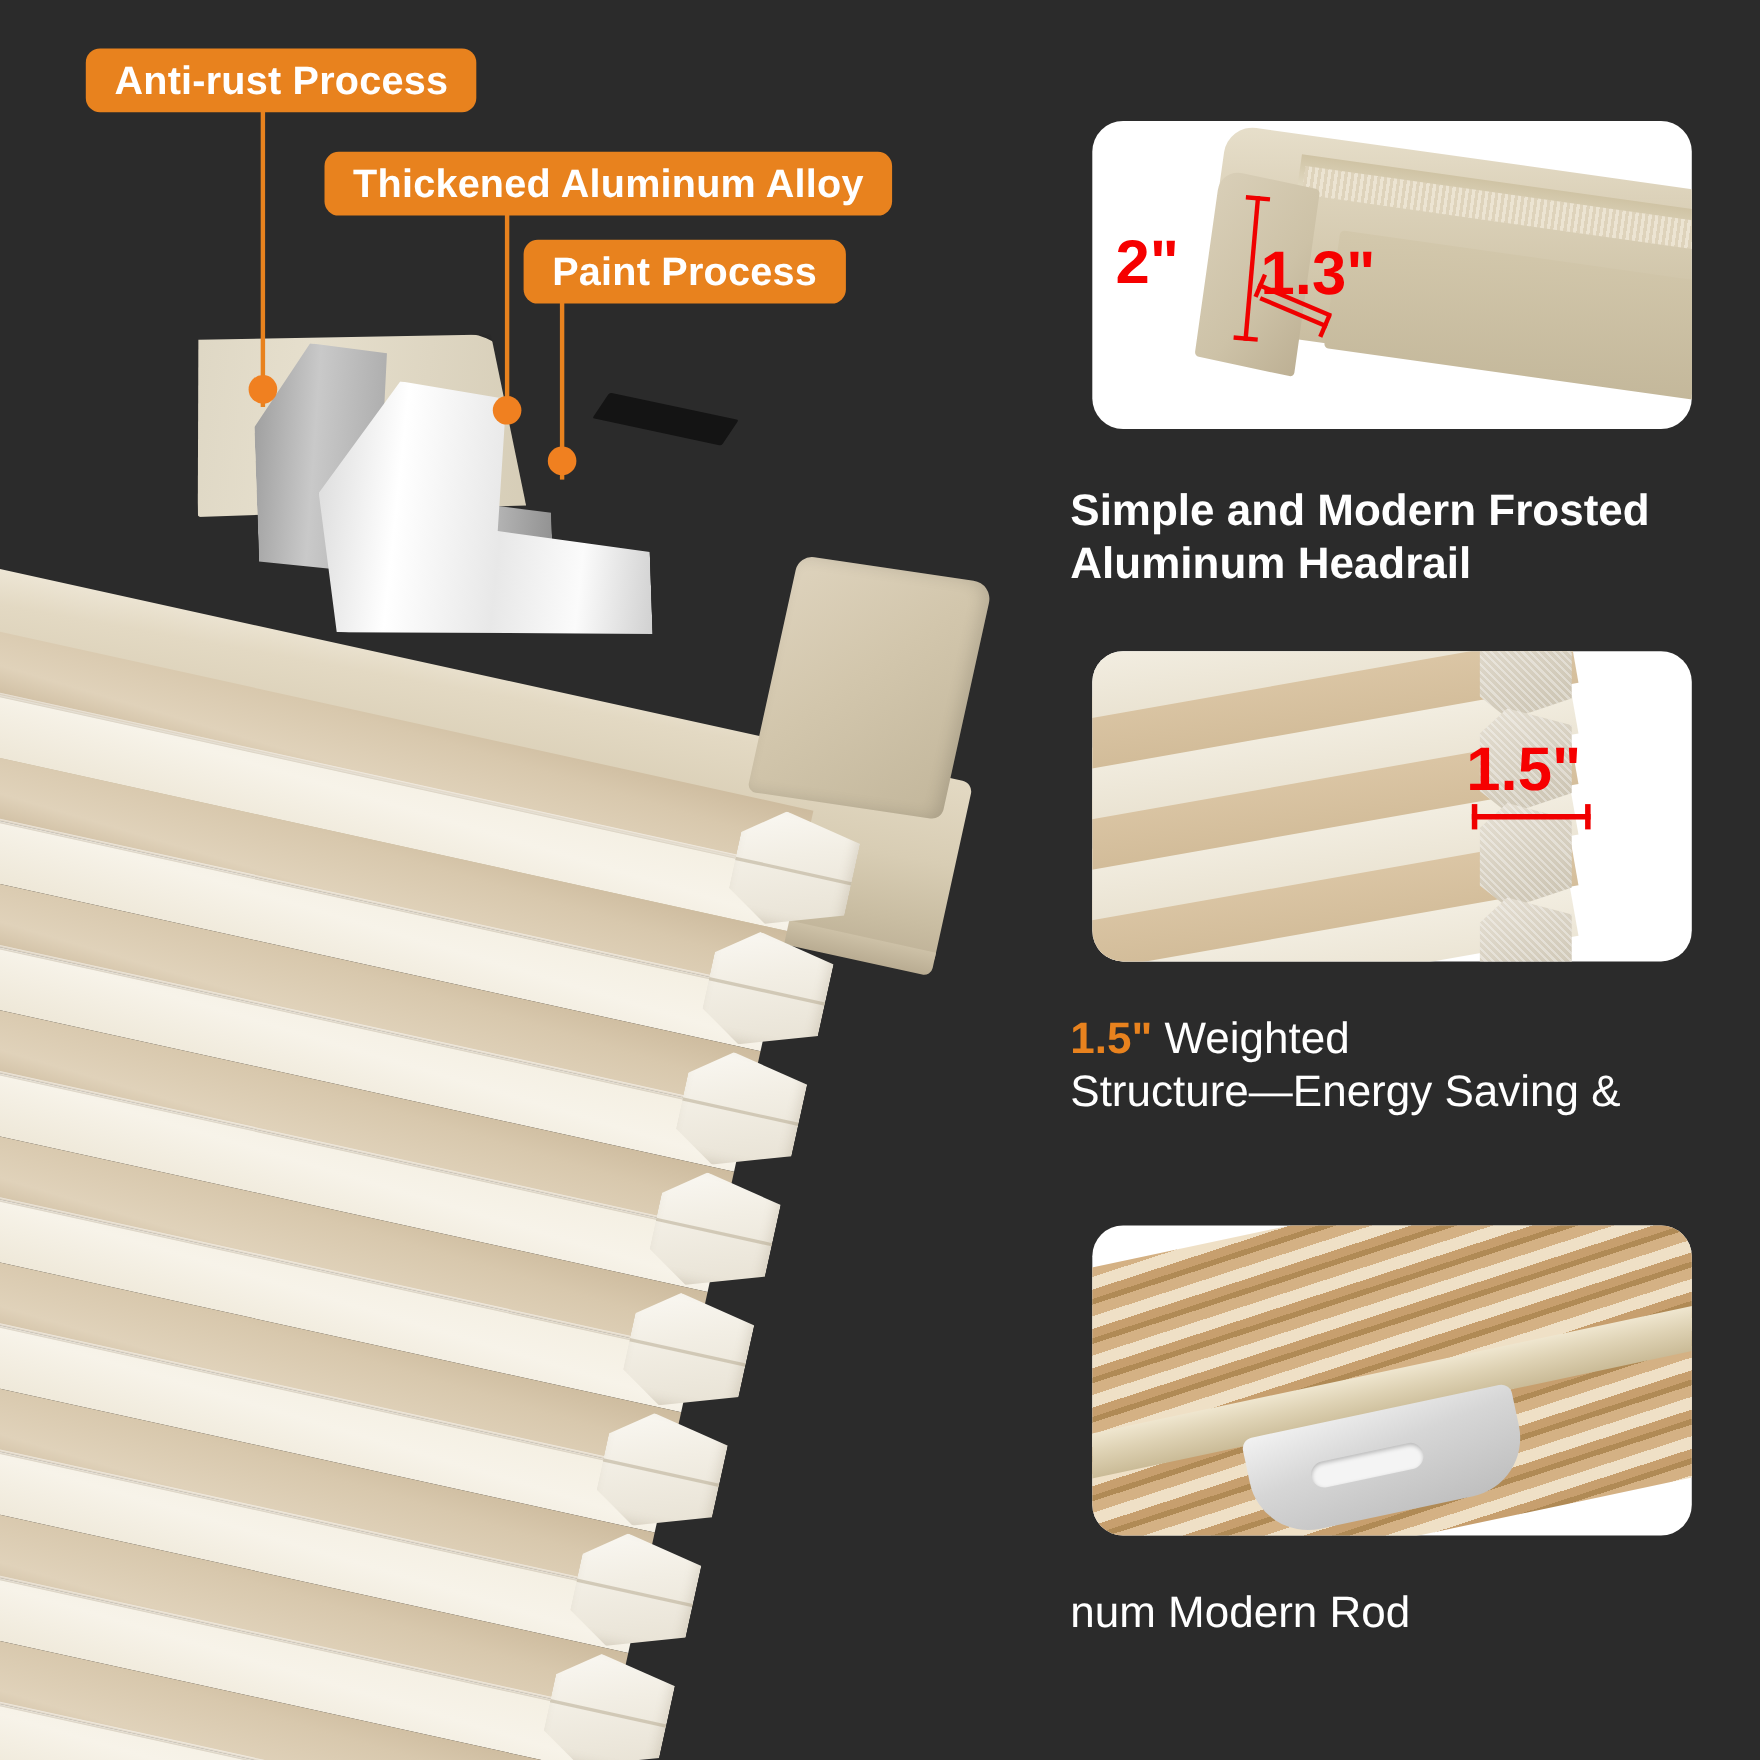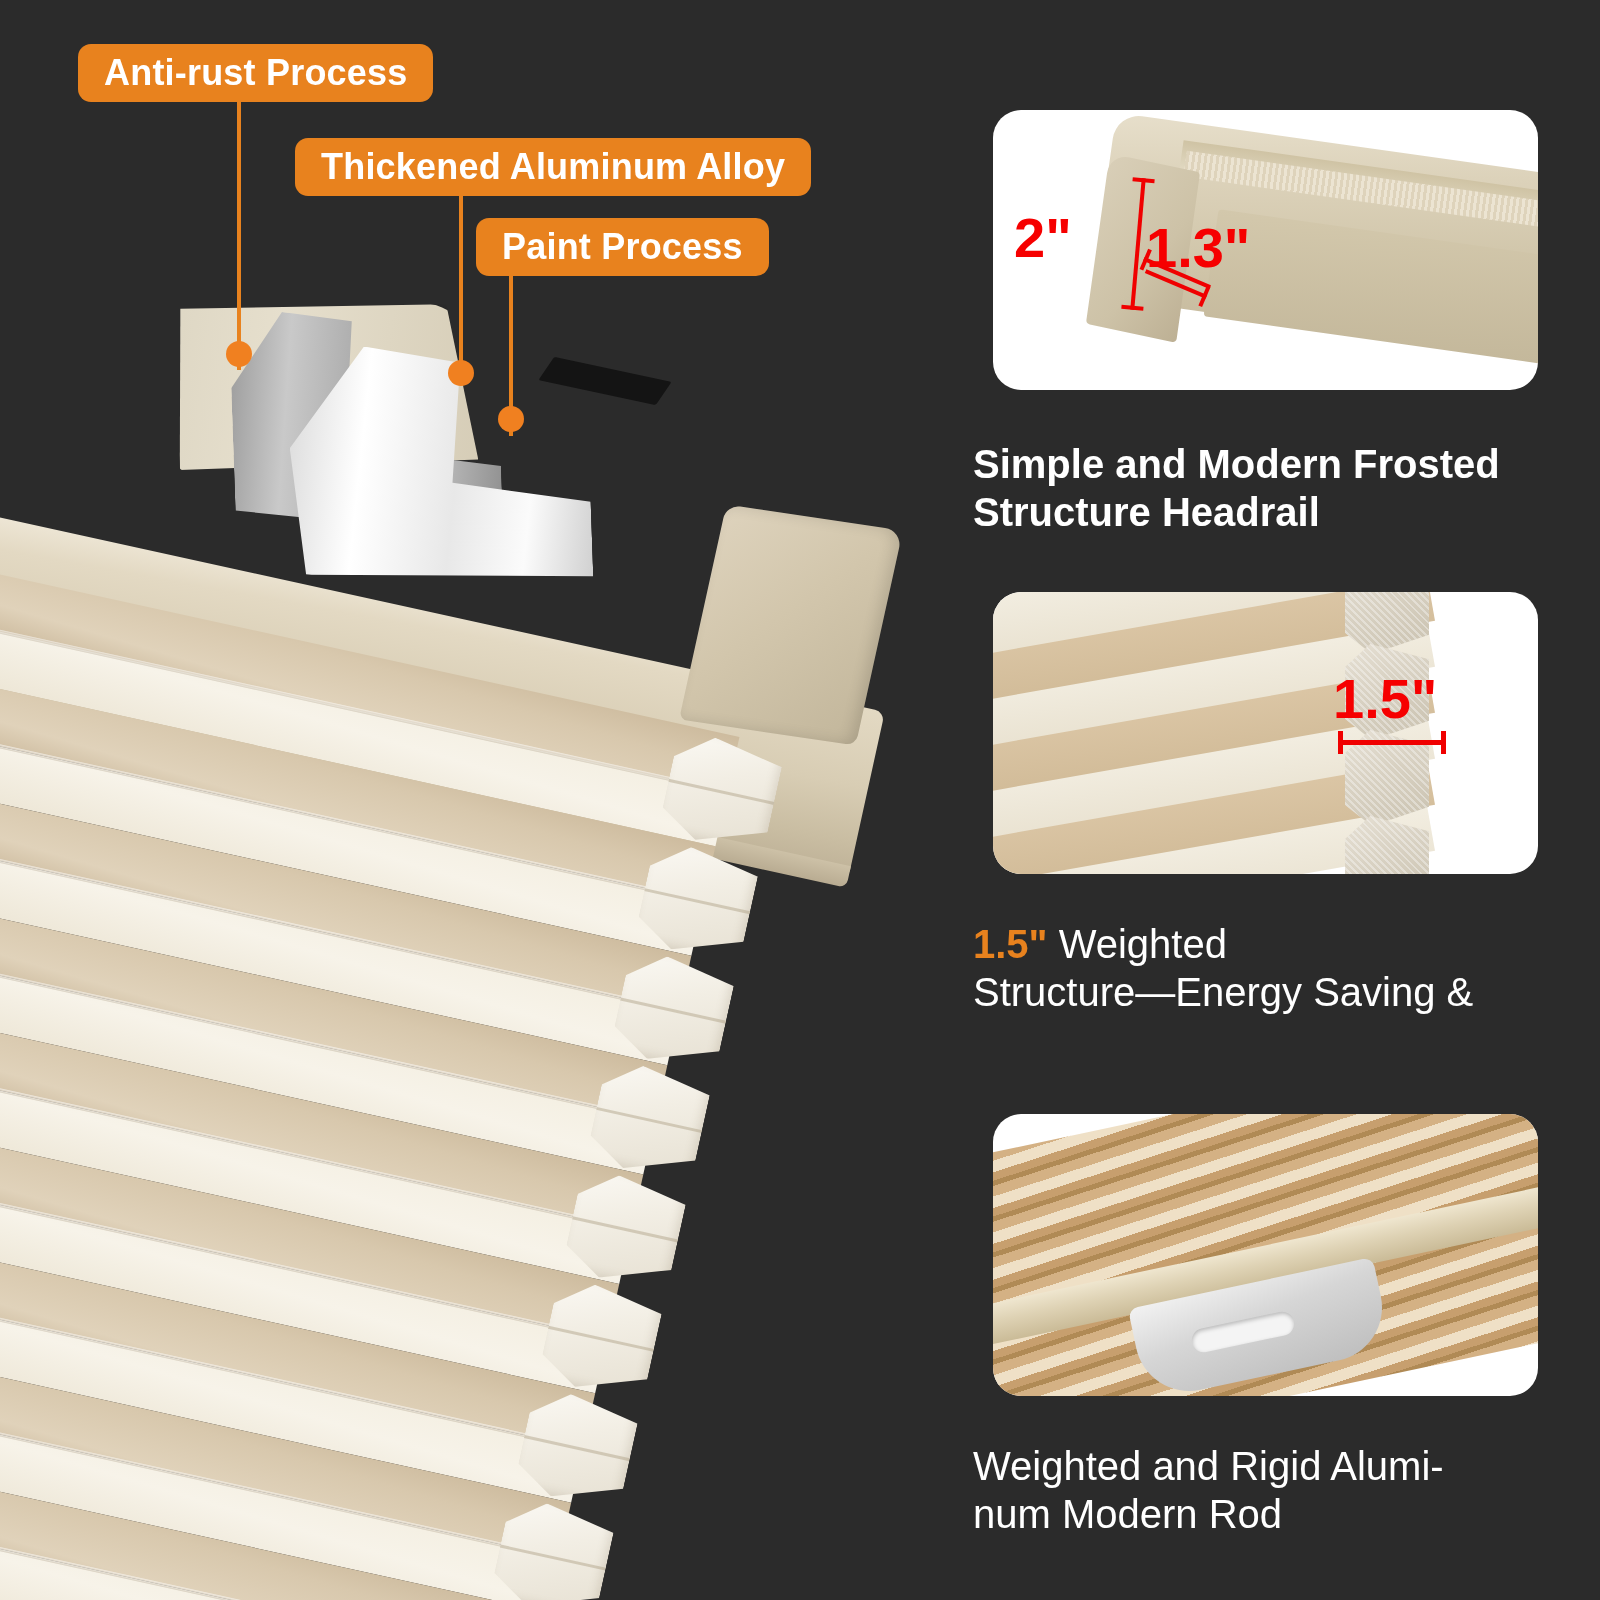--- a/index.html
+++ b/index.html
@@ -341,21 +341,21 @@
     <div class="hr-fabricstrip"></div>
     <div class="hr-endcap"></div>
     <div class="dim-v"></div>
     <div class="dim-d"></div>
     <div class="dim-d2"></div>
     <div class="dim-label lbl-2">2"</div>
     <div class="dim-label lbl-13">1.3"</div>
   </div>
   <div class="caption cap-1">
     <div>Simple and Modern Frosted</div>
-    <div>Structure Headrail</div>
+    <div>Aluminum Headrail</div>
   </div>
 
   <div class="panel panel-2" id="hc-panel">
       <div class="hc-row hc-a" style="top: 236px;"></div>
       <div class="hc-row hc-b" style="top: 190px;"></div>
       <div class="hc-row hc-a" style="top: 144px;"></div>
       <div class="hc-row hc-b" style="top: 98px;"></div>
       <div class="hc-row hc-a" style="top: 52px;"></div>
       <div class="hc-row hc-b" style="top: 6px;"></div>
       <div class="hc-row hc-a" style="top: -40px;"></div>
@@ -371,17 +371,16 @@
     <div>Structure—Energy Saving &amp;</div>
   </div>
 
   <div class="panel panel-3">
     <div class="br-pleats"></div>
     <div class="br-rail"></div>
     <div class="br-bracket"></div>
     <div class="br-slot"></div>
   </div>
   <div class="caption cap-3">
-    <div>Weighted and Rigid Alumi-</div>
     <div>num Modern Rod</div>
   </div>
 
 </div>
 
 </body></html>

